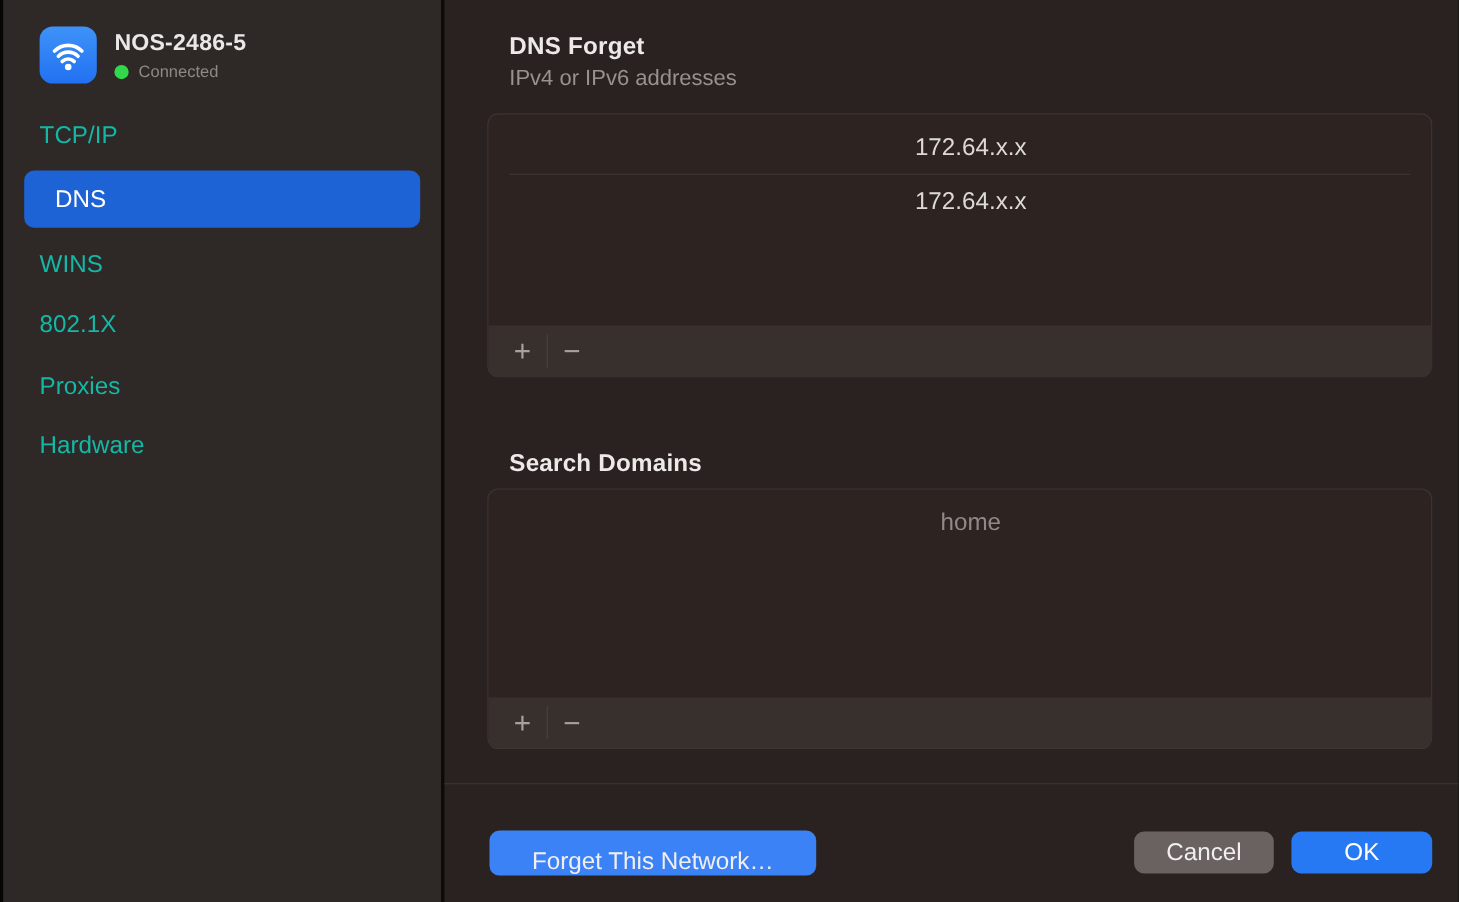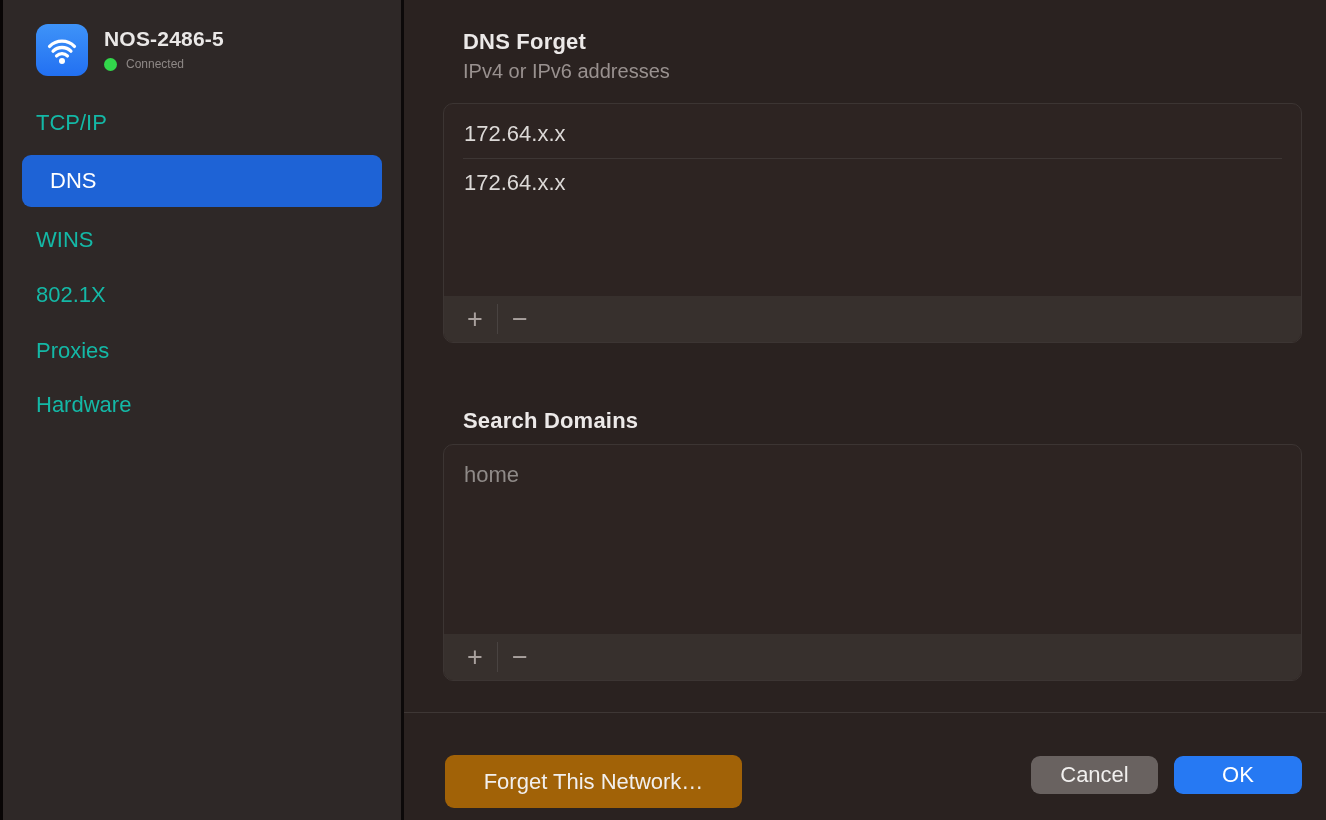--- a/index.html
+++ b/index.html
@@ -39,21 +39,21 @@
   .net-title {
     position: absolute; left: 101px; top: 27px;
     font-size: 21px; font-weight: 700; letter-spacing: 0.2px;
     color: #eae8e7;
   }
   .status-row { position: absolute; left: 101px; top: 57px; display: flex; align-items: center; }
   .status-dot {
     width: 13px; height: 13px; border-radius: 50%;
     background: #32d74b; margin-right: 9px;
   }
-  .status-label { font-size: 12px; color: #8e8886; }
+  .status-label { font-size: 15px; color: #8e8886; }
 
   .nav-item {
     position: absolute; left: 19px; width: 360px; height: 52px;
     display: flex; align-items: center;
     padding-left: 14px;
     font-size: 22px; color: #14b8a6;
     border-radius: 9px;
   }
   .nav-item.selected { background: #1e63d6; color: #ffffff; padding-left: 28px; }
 
@@ -73,21 +73,21 @@
     position: absolute; left: 39px; width: 859px;
     background: #2d2422;
     border: 1px solid #3c3533;
     border-radius: 10px;
   }
   .list-rows { padding-top: 6px; }
   .list-row {
     height: 48px; line-height: 48px;
     padding-left: 20px;
     font-size: 22px; color: #dcd9d7;
-    white-space: nowrap; overflow: hidden;
+    white-space: nowrap; overflow: hidden; text-align: center;
   }
   .list-row.muted { color: #8f8a88; }
   .row-divider { height: 1px; background: #3d3634; margin: 0 19px; }
 
   .box-footer {
     position: absolute; left: 0; right: 0; bottom: 0; height: 46px;
     background: #37302d;
     border-radius: 0 0 9px 9px;
     display: flex; align-items: center;
     padding-left: 9px;
@@ -105,21 +105,21 @@
     background: #3e3735;
   }
 
   .btn {
     position: absolute;
     display: flex; align-items: center; justify-content: center;
     border-radius: 9px;
     font-size: 22px; color: #f1efee;
     white-space: nowrap;
   }
-  .btn-forget { left: 41px;  top: 755px; width: 297px; height: 53px; background: #a16207; }
+  .btn-forget { left: 41px;  top: 755px; width: 297px; height: 41px; background: #3b82f6; align-items: flex-end; }
   .btn-cancel { left: 627px; top: 756px; width: 127px; height: 38px; background: #696260; }
   .btn-ok     { left: 770px; top: 756px; width: 128px; height: 38px; background: #2679f3; color: #ffffff; }
 </style>
 </head>
 <body>
 
 <div class="window">
 
   <div class="left-edge"></div>
 

